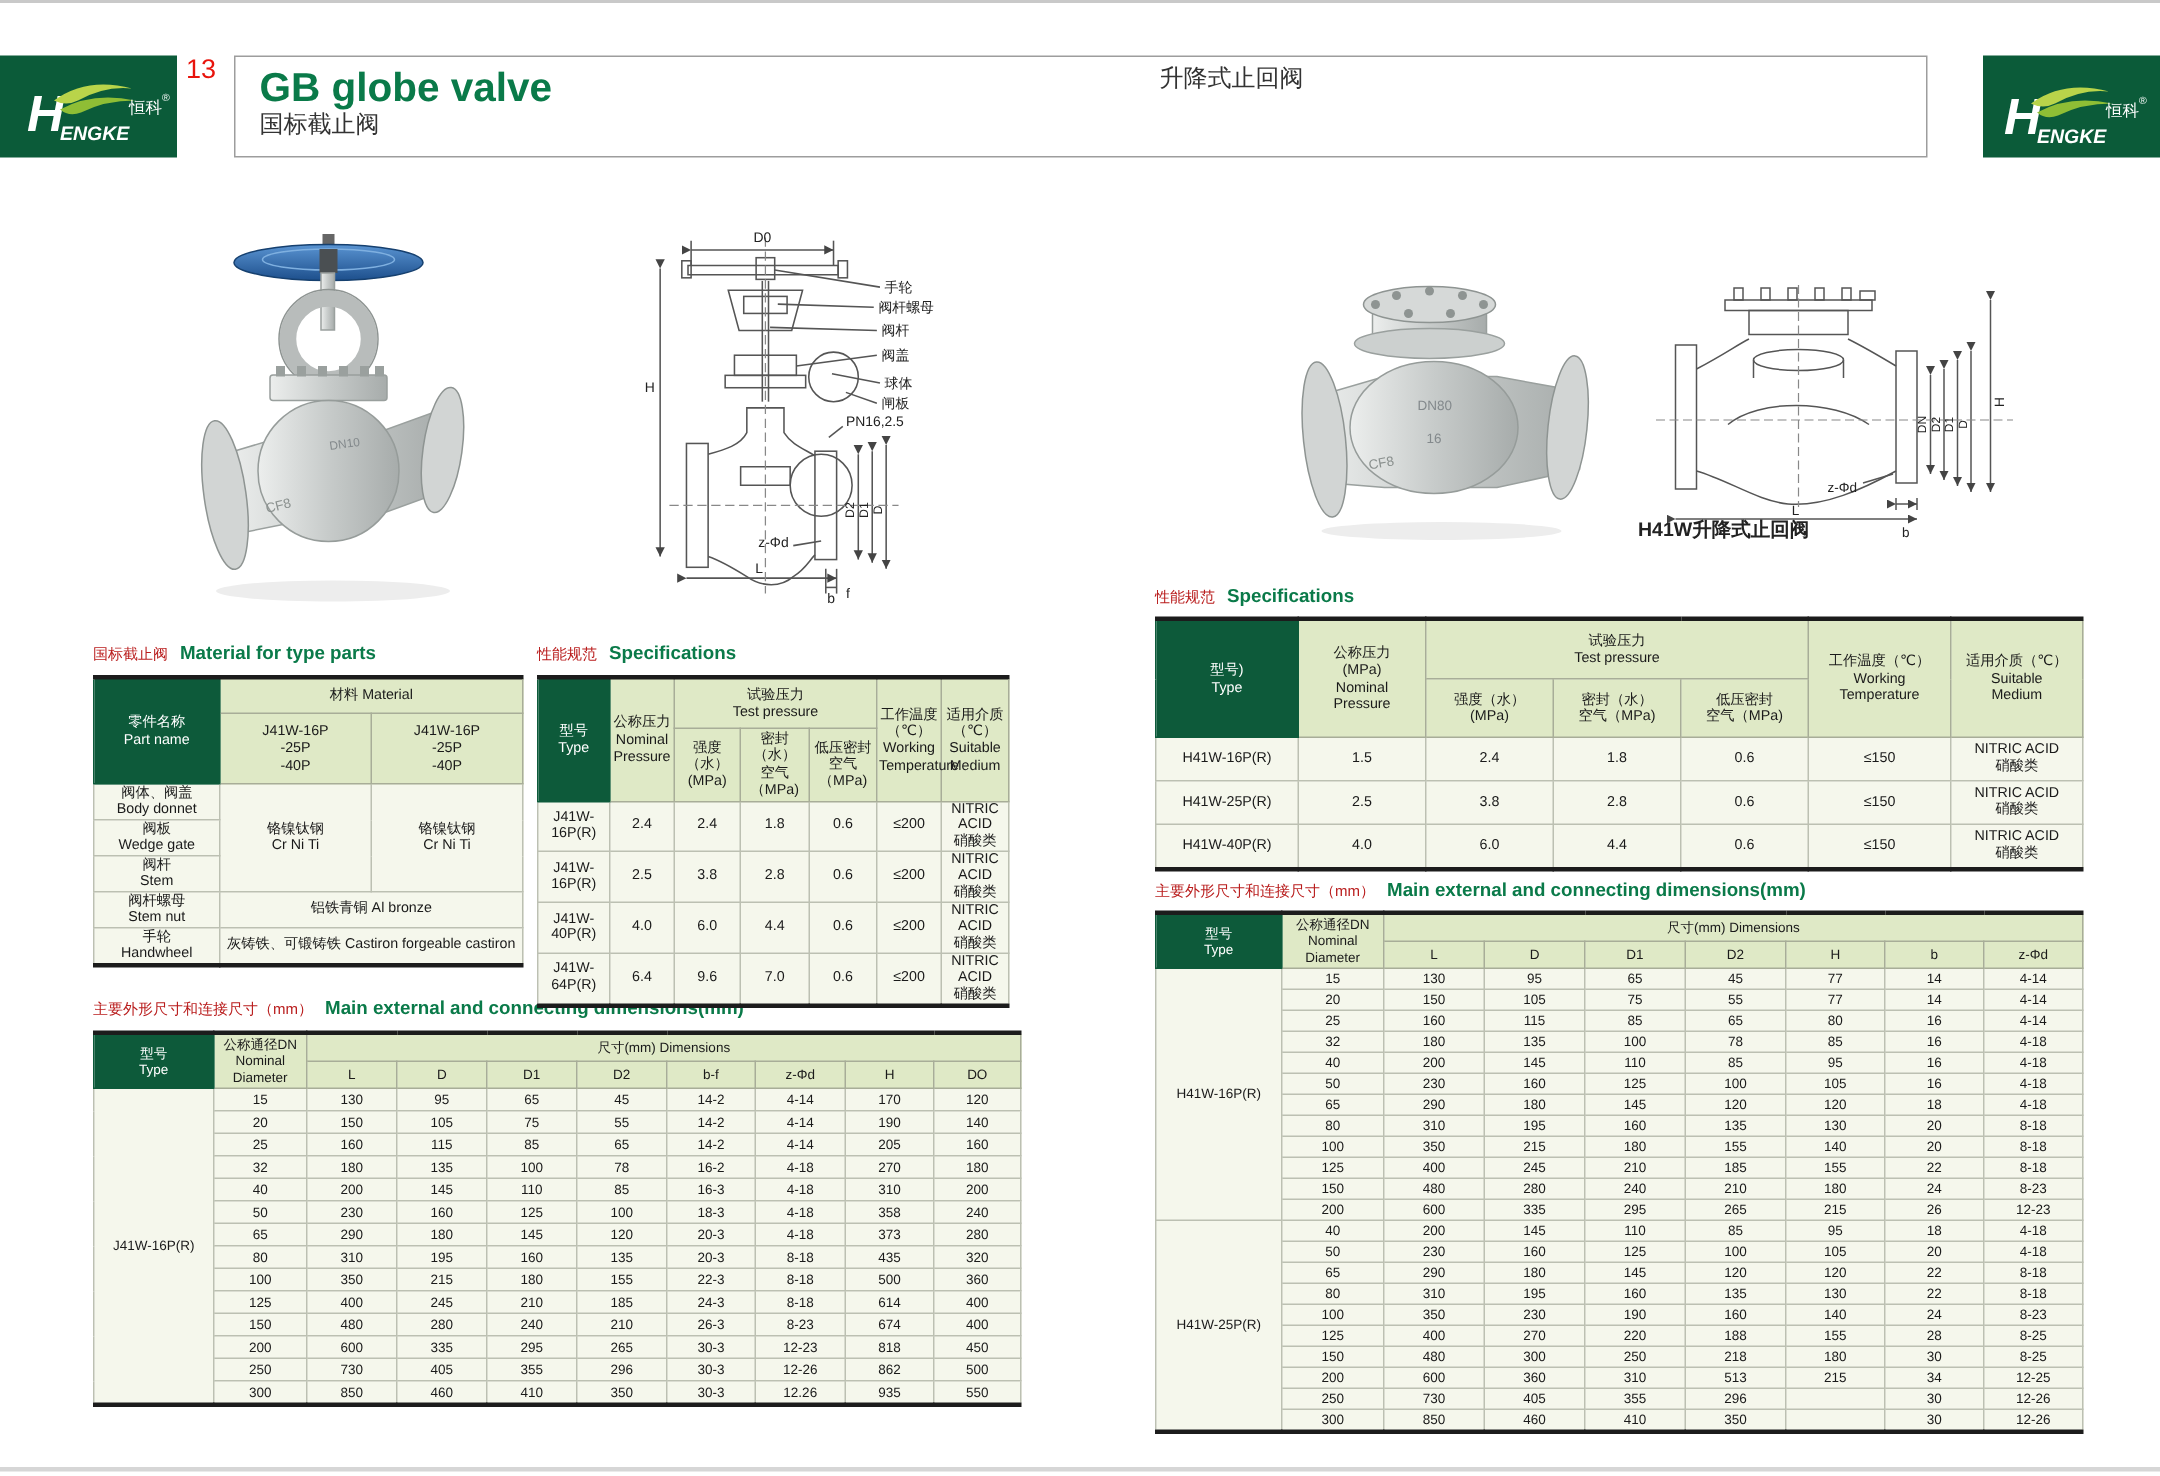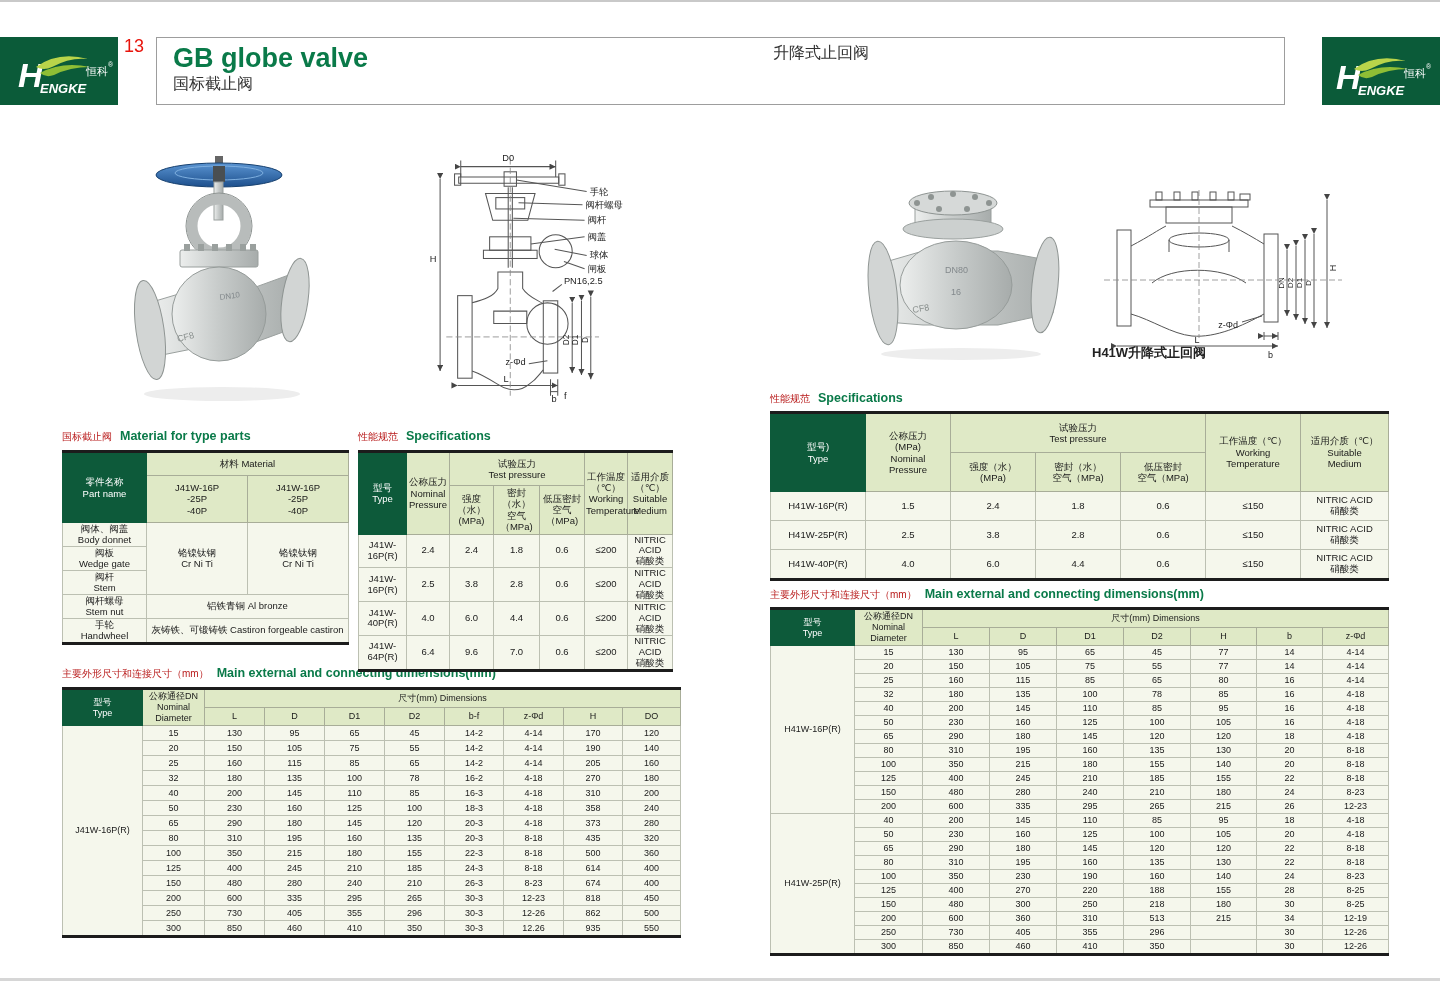--- a/index.html
+++ b/index.html
@@ -863,21 +863,21 @@
           <td>8-25</td>
         </tr>
         <tr>
           <td>200</td>
           <td>600</td>
           <td>360</td>
           <td>310</td>
           <td>513</td>
           <td>215</td>
           <td>34</td>
-          <td>12-19</td>
+          <td>12-25</td>
         </tr>
         <tr>
           <td>250</td>
           <td>730</td>
           <td>405</td>
           <td>355</td>
           <td>296</td>
           <td></td>
           <td>30</td>
           <td>12-26</td>

